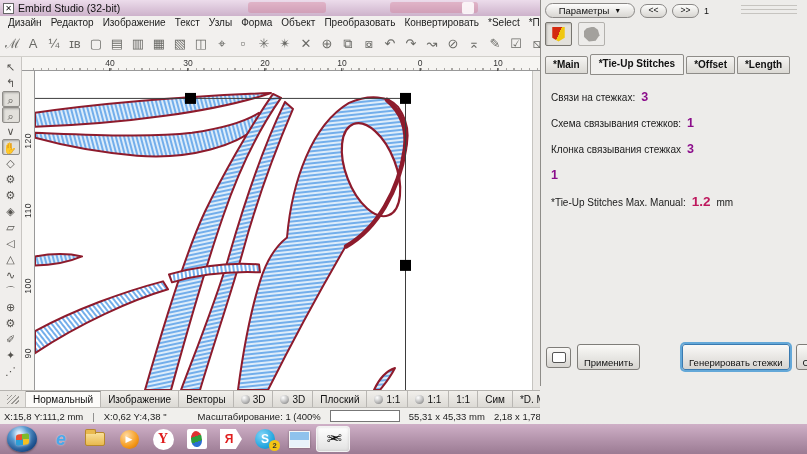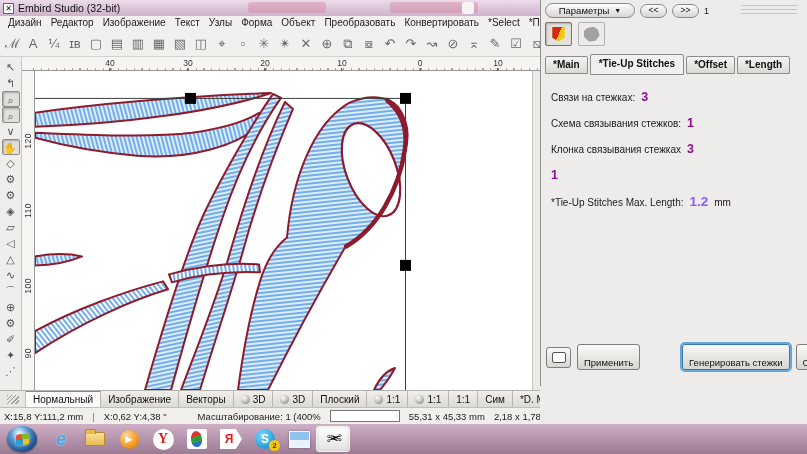--- a/index.html
+++ b/index.html
@@ -67,21 +67,21 @@
   .icon-btn { width:27px; height:24px; border:1px solid #b3b1ad; border-radius:2px; background:#edecea; display:flex; align-items:center; justify-content:center; }
   .icon-btn.pressed { border-color:#77756f; background:#e3e1dc; box-shadow:inset 1px 1px 2px rgba(0,0,0,.22); }
   .shield { width:13px; height:15px; clip-path:polygon(50% 100%, 2% 75%, 2% 2%, 98% 2%, 98% 75%); background:linear-gradient(115deg,#d42a10 50%,#f0c810 50%); }
   .blob { width:16px; height:15px; background:#a3a19d; clip-path:polygon(20% 12%, 62% 0, 90% 22%, 100% 58%, 76% 95%, 34% 100%, 4% 70%, 0 34%); }
   .rp-tabs { display:flex; align-items:flex-end; padding:7px 4px 0; }
   .rp-tab { padding:2px 7px 3px; margin-right:2px; border:1px solid #8e8c88; border-radius:2px 2px 0 0; background:linear-gradient(#f5f4f2,#dbd9d4); font-size:10px; font-weight:bold; color:#111; white-space:nowrap; }
   .rp-tab.active { background:#f1f0ee; position:relative; top:1px; padding:3px 8px 5px; }
   .rp-fields { padding:16px 10px 0; }
   .param-row { display:flex; align-items:baseline; gap:6px; margin-bottom:12px; font-size:10px; color:#1a1a1a; }
   .p-value { font-weight:bold; font-size:12.5px; color:#8b0d8b; }
-  .param-row.blue .p-value { color:#8b5cf6; font-size:13.5px; }
+  .param-row.blue .p-value { color:#be185d; font-size:13.5px; }
   .p-unit:empty { display:none; }
   .rp-buttons { position:absolute; left:5px; bottom:16px; display:flex; gap:6px; align-items:center; }
   .rp-btn { height:21px; border:1px solid #7f7d79; border-radius:3px; background:linear-gradient(#faf9f7,#d7d5d1); font-size:9.5px; padding:12px 6px; color:#111; font-family:inherit; white-space:nowrap; }
   .rp-btn.focused { box-shadow:0 0 0 2px #64a8d8; border-color:#3a7ab0;margin-left:36px; }
   .book-btn { width:25px; display:flex; align-items:center; justify-content:center; padding:0; }
   .book-icon { width:14px; height:11px; border:1px solid #555; border-radius:2px; background:linear-gradient(90deg,#fff 46%,#888 46% 54%,#fff 54%); }
 
   
   .taskbar { position:absolute; left:0; top:424px; width:807px; height:30px; background:linear-gradient(#cfb0c7,#b292aa 55%,#9b7b93); display:flex; align-items:center; padding:0 2px; gap:2px; }
   .start-orb { width:30px; height:26px; margin:0 5px; border-radius:50%; background:radial-gradient(circle at 40% 28%, #d5e9fa 0 6%, #5b9bd0 32%, #1c4f8c 72%, #0c2c55); display:flex; align-items:center; justify-content:center; flex:none; box-shadow:0 1px 2px rgba(0,0,0,.4); }
@@ -391,21 +391,21 @@
         <div class="param-row purple">
         <span class="p-label">Клонка связывания стежках</span>
         <span class="p-value">3</span>
 
       </div>
         <div class="param-row purple">
         <span class="p-value">1</span>
 
       </div>
         <div class="param-row blue">
-        <span class="p-label">*Tie-Up Stitches Max. Length:</span>
+        <span class="p-label">*Tie-Up Stitches Max. Manual:</span>
         <span class="p-value">1.2</span>
         <span class="p-unit">mm</span>
       </div>
       </div>
 
     <div class="rp-buttons">
       <button class="rp-btn book-btn">
           <span class="book-icon"></span>
         </button>
       <button class="rp-btn">Применить</button>

